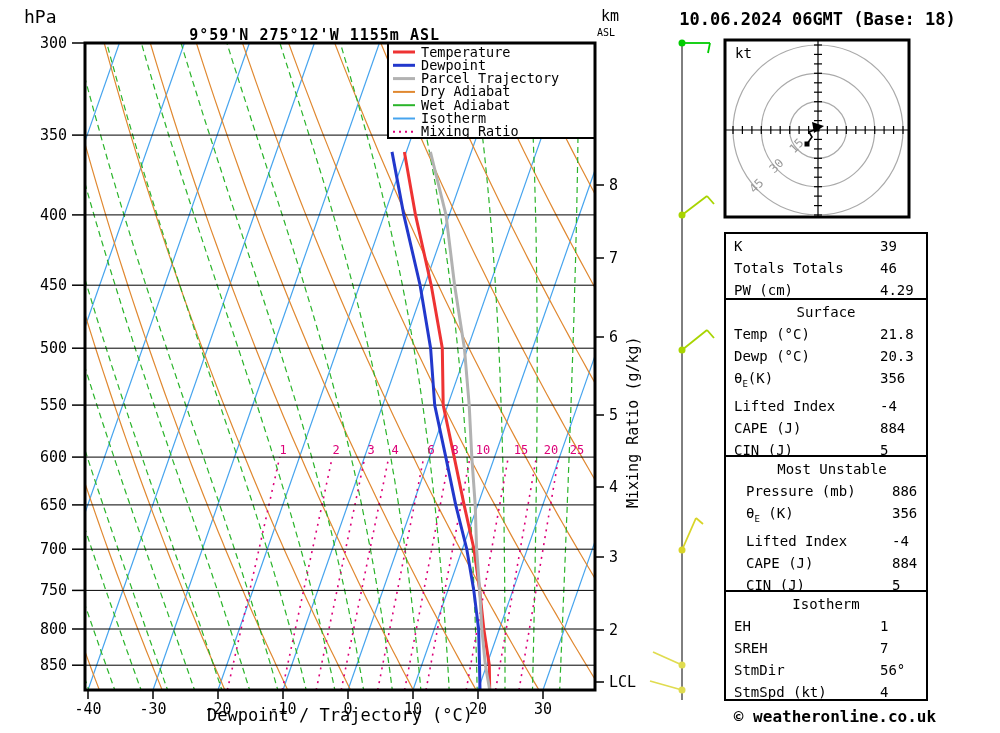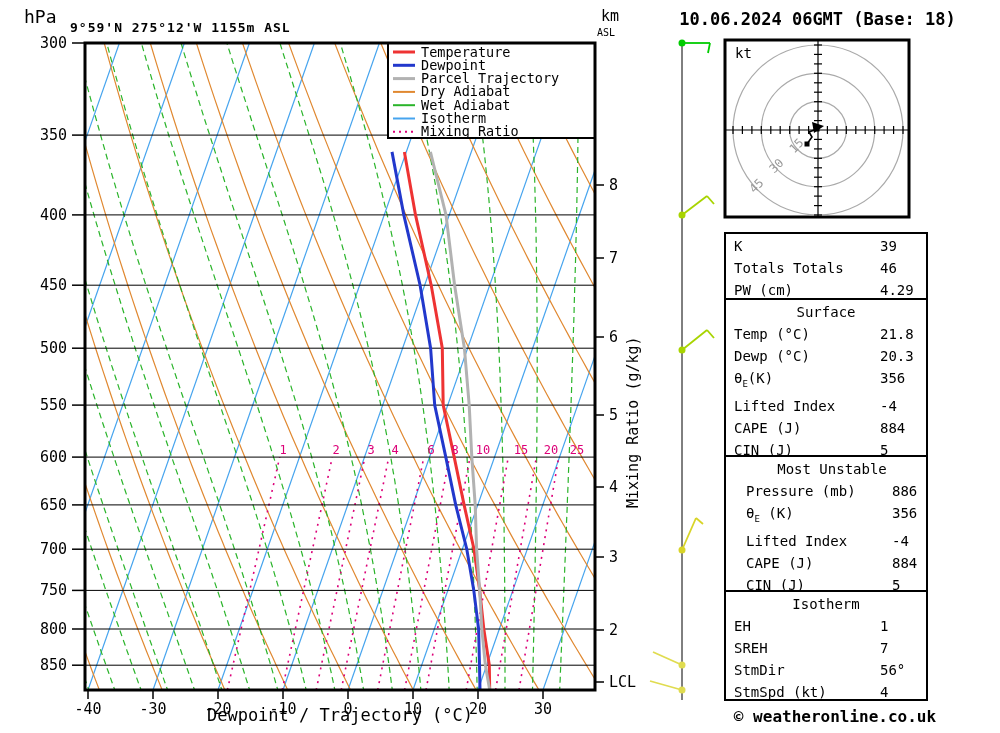--- a/index.html
+++ b/index.html
@@ -1,21 +1,21 @@
 <!DOCTYPE html>
 <html><head>
 <meta charset="utf-8">
 <style>
   html,body{margin:0;padding:0;background:#fff;}
   .canvas{position:relative;width:1000px;height:733px;background:#fff;overflow:hidden;
           font-family:"DejaVu Sans Mono","Liberation Mono",monospace;color:#000;}
   svg{position:absolute;left:0;top:0;}
   .abslbl{position:absolute;white-space:pre;}
   #hpa-label{left:24px;top:6px;font-size:18px;}
-  #main-title{left:70px;top:20px;width:370px;text-align:left;font-size:13px;font-weight:bold;letter-spacing:1px;}
+  #main-title{left:70px;top:26px;width:370px;text-align:right;font-size:15px;font-weight:bold;letter-spacing:1px;}
   #date-title{left:645px;top:9px;width:345px;text-align:center;font-size:17px;font-weight:bold;}
   #km-label{left:601px;top:7px;font-size:15px;}
   #asl-label{left:597px;top:27px;font-size:10px;}
   #xaxis-label{left:150px;top:705px;width:380px;text-align:center;font-size:17px;}
   #mix-label{left:549px;top:413px;width:170px;height:20px;text-align:center;font-size:15px;
              transform:rotate(-90deg);transform-origin:center;}
   #copyright{left:700px;top:707px;width:270px;text-align:center;font-size:16px;font-weight:bold;}
   #panel{position:absolute;left:724px;top:232px;width:204px;}
   .pbox{border:2px solid #000;box-sizing:border-box;background:#fff;font-size:14px;line-height:22px;padding:1px 0 2px 0;}
   .pbox + .pbox{margin-top:-2px;}

